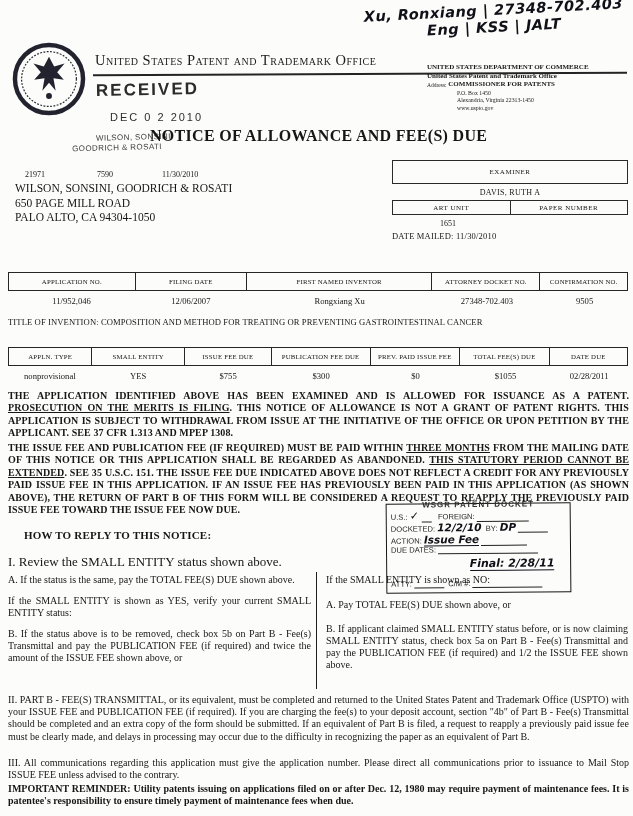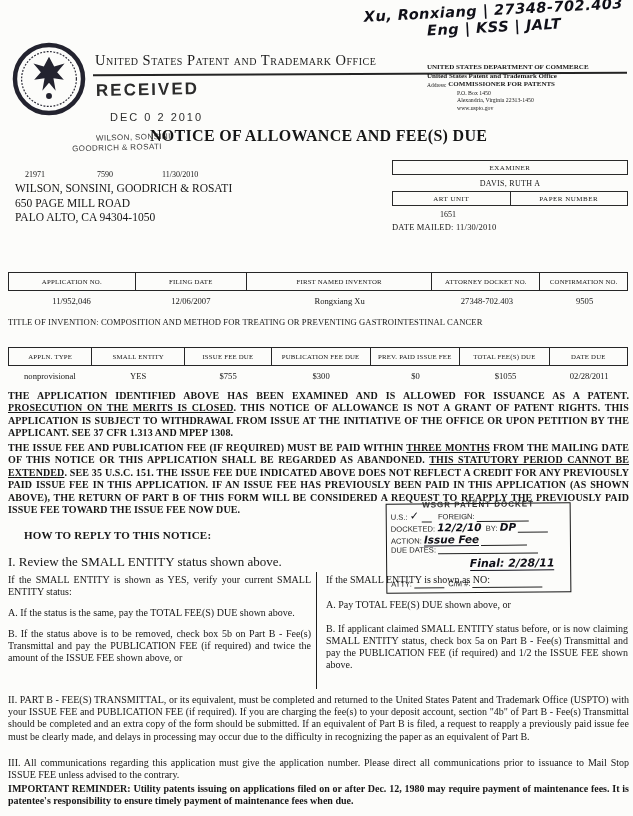--- a/index.html
+++ b/index.html
@@ -46,21 +46,21 @@
     letter-spacing:.3px; }
 
   
   .code-row { left:25px; top:170px; font-size:8px; }
   .code-row span { position:absolute; white-space:nowrap; }
   .c1 { left:0; } .c2 { left:72px; } .c3 { left:137px; }
   .addr-block { left:15px; top:181px; font-size:11.5px; line-height:14.5px; }
 
   
   .exam-panel { left:392px; top:160px; width:236px; font-size:7px; }
-  .exam-box { border:1.3px solid #2a2a2a; height:15px; display:flex;
+  .exam-box { border:1.3px solid #2a2a2a; height:24px; display:flex;
     align-items:center; justify-content:center; letter-spacing:.5px; }
   .exam-name { text-align:center; font-size:8px; padding:4px 0 3px; letter-spacing:.3px; }
   .exam-row { display:flex; }
   .exam-cell { border:1.3px solid #2a2a2a; height:15px; flex:1; display:flex;
     align-items:center; justify-content:center; letter-spacing:.5px; }
   .exam-cell + .exam-cell { border-left:none; }
   .art-unit-val { text-align:left; padding-left:48px; font-size:8px; padding-top:4px; }
   .date-mailed { font-size:8.5px; padding-top:3px; letter-spacing:.2px; }
 
   
@@ -223,21 +223,21 @@
     <div class="td">YES</div>
     <div class="td">$755</div>
     <div class="td">$300</div>
     <div class="td">$0</div>
     <div class="td">$1055</div>
     <div class="td">02/28/2011</div>
   </div>
 </div>
 
 <div class="abs para p-bold para1">
-  <span>THE APPLICATION IDENTIFIED ABOVE HAS BEEN EXAMINED AND IS ALLOWED FOR ISSUANCE AS A PATENT. </span><span class="u">PROSECUTION ON THE MERITS IS CLOSED</span><span>.  THIS NOTICE OF ALLOWANCE IS NOT A GRANT OF PATENT RIGHTS. THIS APPLICATION IS SUBJECT TO WITHDRAWAL FROM ISSUE AT THE INITIATIVE OF THE OFFICE OR UPON PETITION BY THE APPLICANT.  SEE 37 CFR 1.313 AND MPEP 1308.</span>
+  <span>THE APPLICATION IDENTIFIED ABOVE HAS BEEN EXAMINED AND IS ALLOWED FOR ISSUANCE AS A PATENT. </span><span class="u">PROSECUTION ON THE MERITS IS FILING</span><span>.  THIS NOTICE OF ALLOWANCE IS NOT A GRANT OF PATENT RIGHTS. THIS APPLICATION IS SUBJECT TO WITHDRAWAL FROM ISSUE AT THE INITIATIVE OF THE OFFICE OR UPON PETITION BY THE APPLICANT.  SEE 37 CFR 1.313 AND MPEP 1308.</span>
 </div>
 
 <div class="abs para p-bold para2">
   <span>THE ISSUE FEE AND PUBLICATION FEE (IF REQUIRED) MUST BE PAID WITHIN </span><span class="u">THREE MONTHS</span><span> FROM THE MAILING DATE OF THIS NOTICE OR THIS APPLICATION SHALL BE REGARDED AS ABANDONED.  </span><span class="u">THIS STATUTORY PERIOD CANNOT BE EXTENDED</span><span>.  SEE 35 U.S.C. 151.  THE ISSUE FEE DUE INDICATED ABOVE DOES NOT REFLECT A CREDIT FOR ANY PREVIOUSLY PAID ISSUE FEE IN THIS APPLICATION.  IF AN ISSUE FEE HAS PREVIOUSLY BEEN PAID IN THIS APPLICATION (AS SHOWN ABOVE), THE RETURN OF PART B OF THIS FORM WILL BE CONSIDERED A REQUEST TO REAPPLY THE PREVIOUSLY PAID ISSUE FEE TOWARD THE ISSUE FEE NOW DUE.</span>
 </div>
 
 <div class="abs stamp-box">
   <div class="stamp-title">WSGR PATENT DOCKET</div>
   <div class="srow">
     <span>U.S.:</span>
@@ -270,22 +270,22 @@
     <span class="blank" style="width:30px"></span>&nbsp;
     <span>C/M #:</span>
     <span class="blank" style="width:70px"></span>
   </div>
 </div>
 
 <div class="abs howto">HOW TO REPLY TO THIS NOTICE:</div>
 <div class="abs item-i">I. Review the SMALL ENTITY status shown above.</div>
 
 <div class="abs col col-left">
+  <p class="gap">A. If the status is the same, pay the TOTAL FEE(S) DUE shown above.</p>
   <p class="gap">If the SMALL ENTITY is shown as YES, verify your current SMALL ENTITY status:</p>
-  <p class="gap">A. If the status is the same, pay the TOTAL FEE(S) DUE shown above.</p>
   <p>B. If the status above is to be removed, check box 5b on Part B - Fee(s) Transmittal and pay the PUBLICATION FEE (if required) and twice the amount of the ISSUE FEE shown above, or</p>
 </div>
 <div class="abs col-divider"></div>
 <div class="abs col col-right">
   <p class="gap1">If the SMALL ENTITY is shown as NO:</p>
   <p class="gap2">A. Pay TOTAL FEE(S) DUE shown above, or</p>
   <p>B. If applicant claimed SMALL ENTITY status before, or is now claiming SMALL ENTITY status, check box 5a on Part B - Fee(s) Transmittal and pay the PUBLICATION FEE (if required) and 1/2 the ISSUE FEE shown above.</p>
 </div>
 
 <div class="abs para p-reg para-ii">II. PART B -  FEE(S) TRANSMITTAL, or its equivalent, must be completed and returned to the United States Patent and Trademark Office (USPTO) with your ISSUE FEE and PUBLICATION FEE (if required). If you are charging the fee(s) to your deposit account, section "4b" of Part B -  Fee(s) Transmittal should be completed and an extra copy of the form should be submitted. If an equivalent of Part B is filed, a request to reapply a previously paid issue fee must be clearly made, and delays in processing may occur due to the difficulty in recognizing the paper as an equivalent of Part B.</div>

